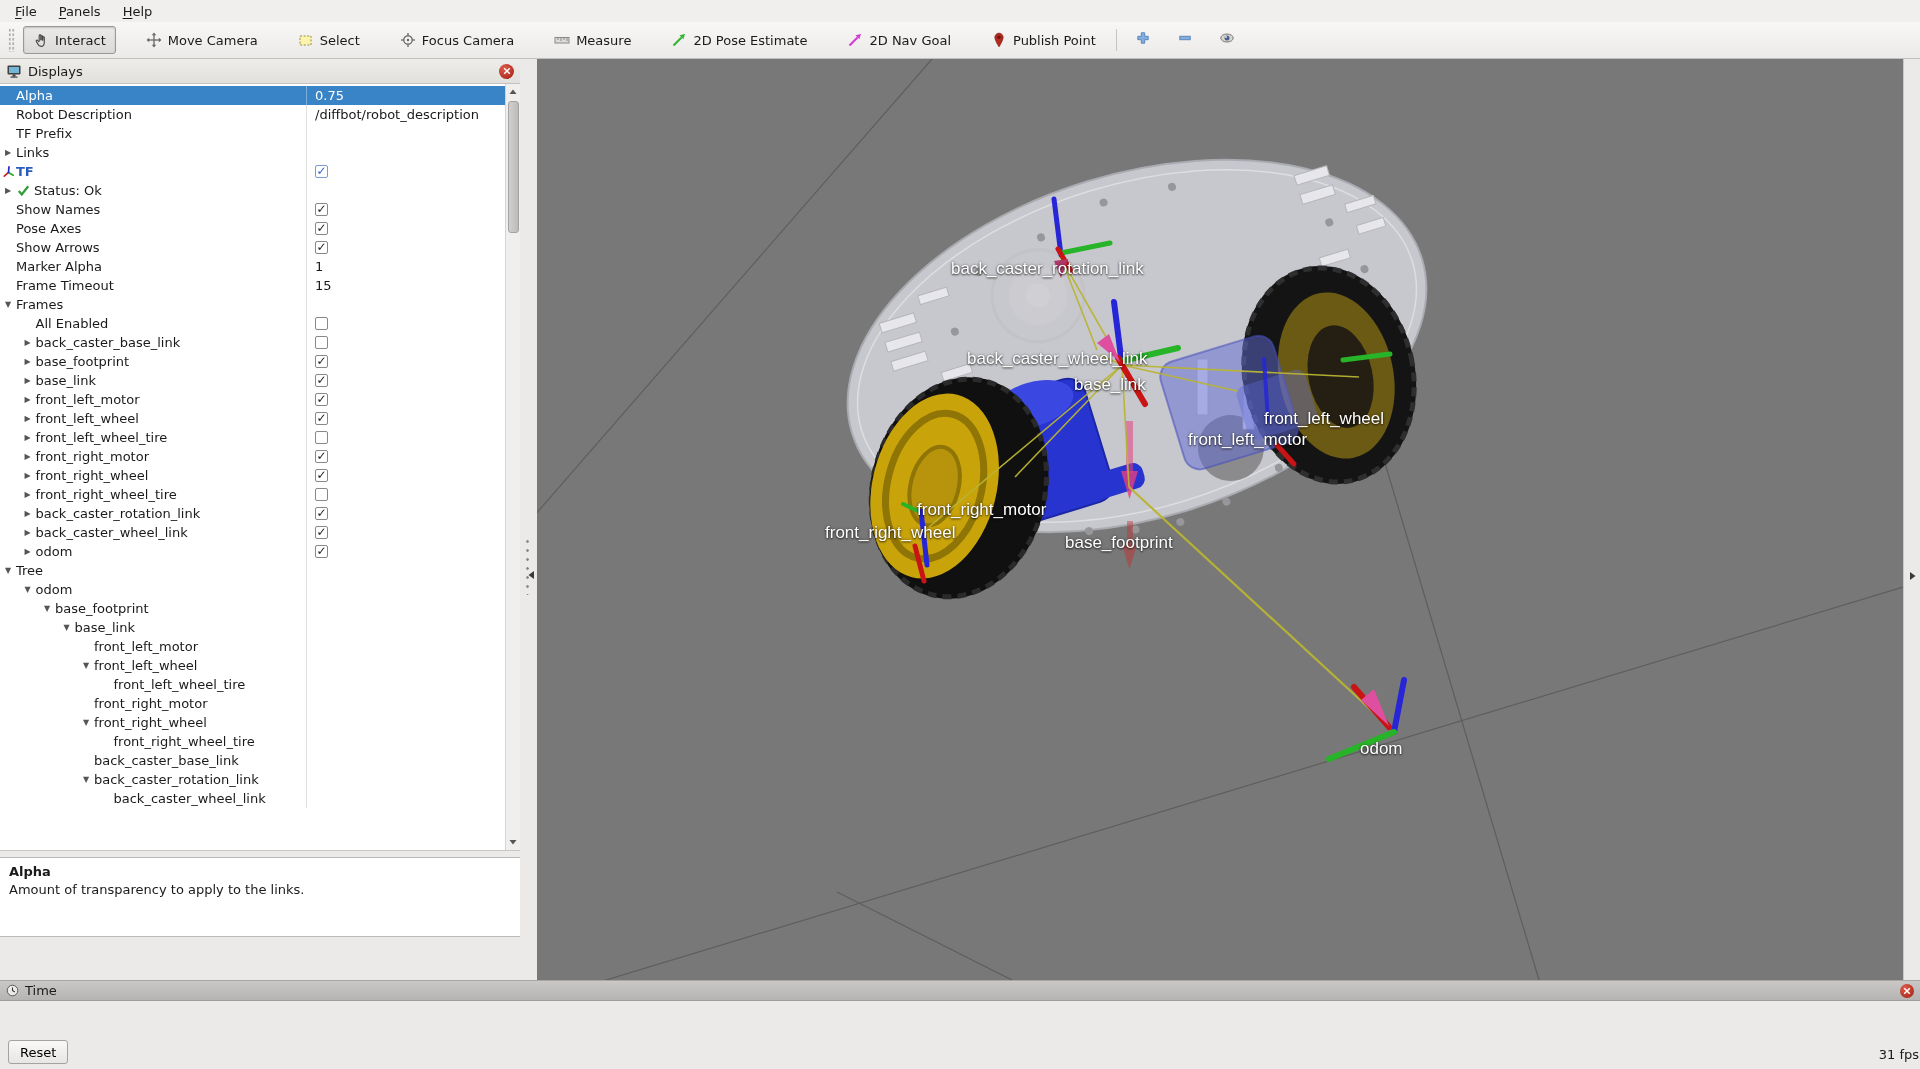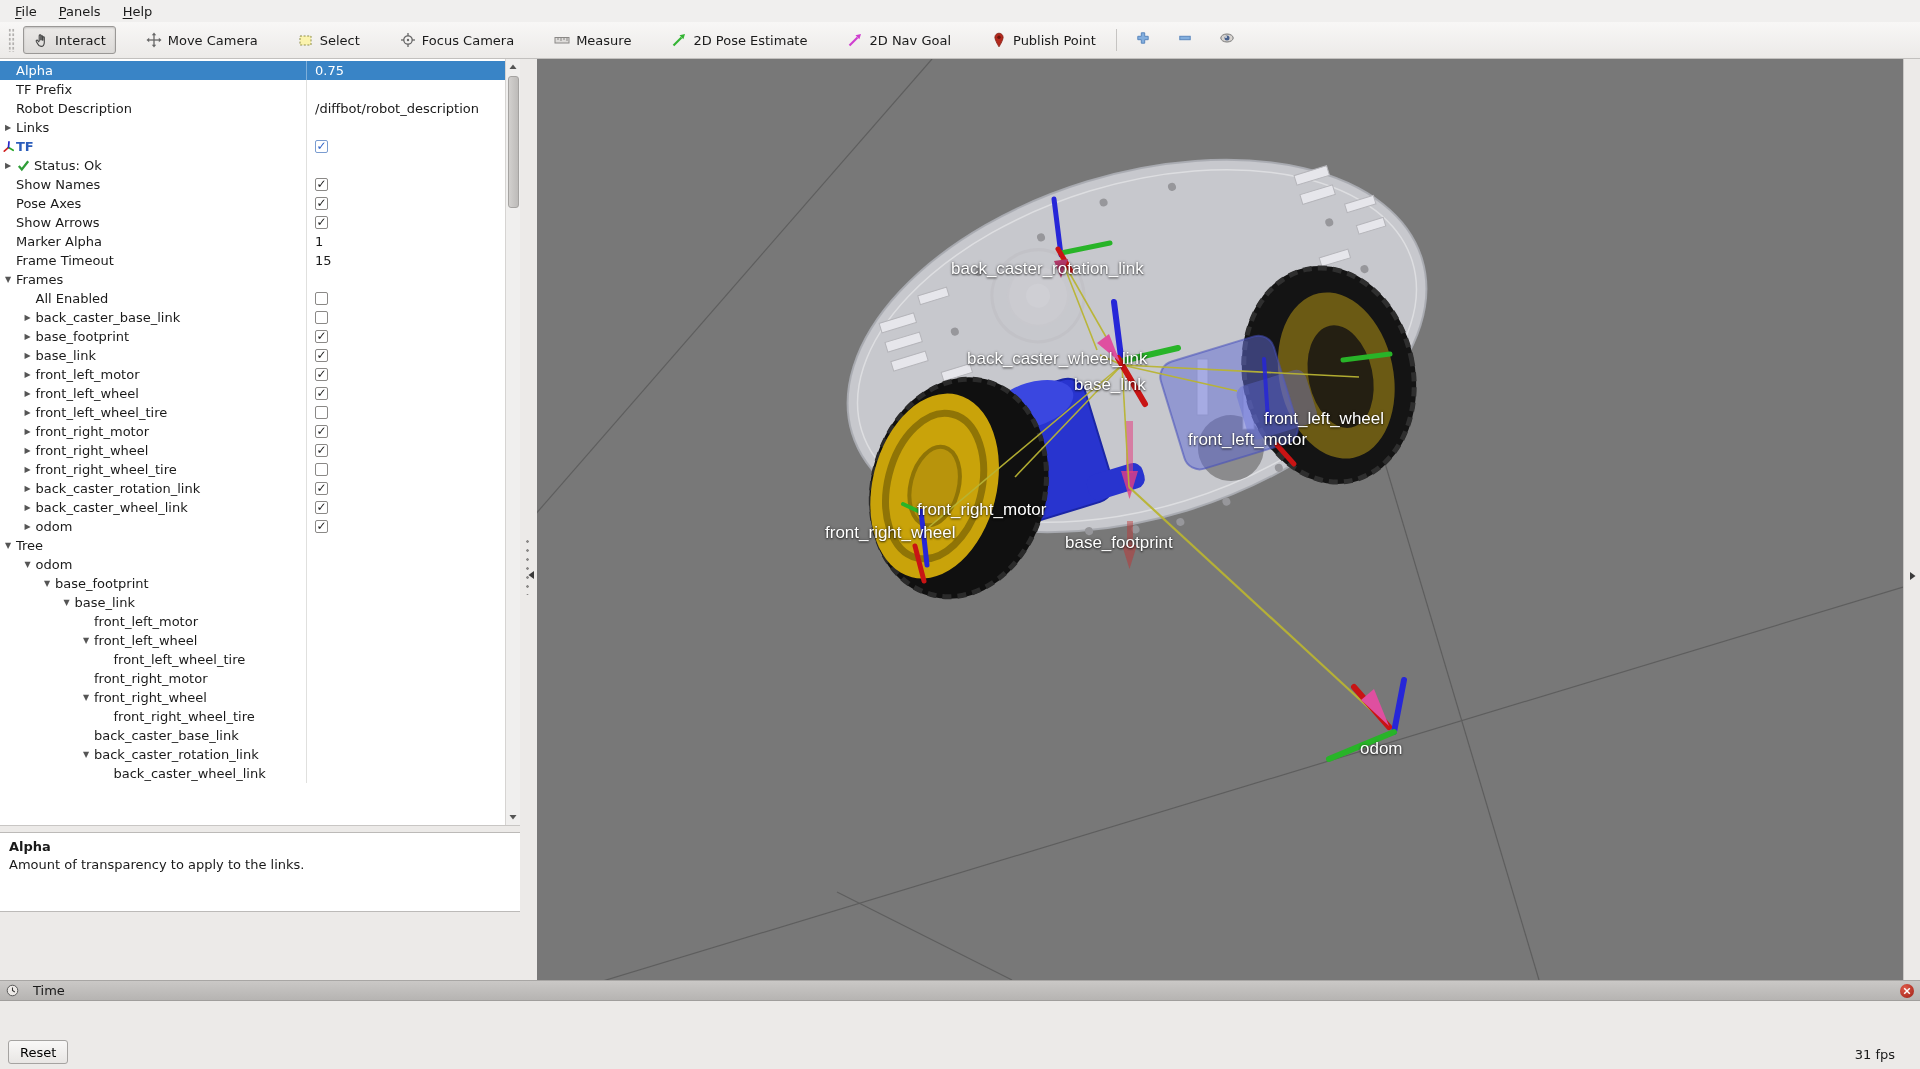--- a/index.html
+++ b/index.html
@@ -79,35 +79,35 @@
   #viewport svg.scene { position:absolute; left:0; top:0; }
   .vlabel { position:absolute; color:#fff; font-size:17px; white-space:nowrap; z-index:5;
     font-family:"Liberation Sans", sans-serif;
     text-shadow:0 1px 2px rgba(0,0,0,.7), 0 0 3px rgba(0,0,0,.45); }
 
   #right-strip { width:17px; position:relative; background:#eceae8; border-left:1px solid #cac8c6; }
   .rstrip-arrow { position:absolute; left:5px; top:507px; }
 
   
   #time-panel { height:89px; border-top:1px solid #a8a6a4; }
-  .time-title { height:20px; display:flex; align-items:center; gap:14px; padding:0 6px;
+  .time-title { height:20px; display:flex; align-items:center; gap:6px; padding:0 6px;
     font-size:13px; background:linear-gradient(#cac8c6,#b6b4b2); border-bottom:1px solid #a09e9c; }
   .time-title .close-btn { width:14px; height:14px; }
   .time-content { position:relative; height:68px; background:#eceae8; }
   .time-fields { position:absolute; left:10px; right:12px; top:7px; display:flex;
     align-items:center; gap:13px; font-size:13px; }
   .tf-group { display:flex; align-items:center; gap:9px; }
   .tinput { width:140px; height:25px; border:1px solid #989694; border-radius:2px; background:#fff;
     font-size:13px; padding:0 6px; font-family:"DejaVu Sans", sans-serif; color:#111; }
   .tinput.wide { width:147px; }
   .exp-group { margin-left:auto; display:flex; align-items:center; gap:7px; }
   .reset-btn { position:absolute; left:8px; bottom:5px; height:24px; padding:0 11px;
     border:1px solid #a5a3a1; border-radius:3px; background:linear-gradient(#f9f8f7,#e8e6e4);
     font-size:13px; font-family:"DejaVu Sans", sans-serif; }
-  .fps { position:absolute; right:25px; bottom:7px; font-size:13px; }
+  .fps { position:absolute; right:1px; bottom:7px; font-size:13px; }
 </style>
 </head>
 <body>
 
 <div id="menubar">
     <span class="menu-item"><u>F</u>ile</span>
     <span class="menu-item"><u>P</u>anels</span>
     <span class="menu-item"><u>H</u>elp</span>
   </div>
 
@@ -225,37 +225,56 @@
             <ellipse cx="8" cy="8" rx="6.2" ry="4" fill="#d8d4d0" stroke="#777" stroke-width="1"></ellipse>
             <circle cx="8" cy="8" r="2.5" fill="#49618c"></circle>
             <circle cx="7" cy="7" r="0.9" fill="#eee"></circle>
           </svg>
         </span></span>
     </span>
 </div>
 
 <div id="main">
   <div id="displays-dock">
+    <div class="panel-title">
+      <span class="ticon">
+        <svg viewBox="0 0 16 16" width="16" height="16">
+            <rect x="1.5" y="2.5" width="13" height="9" rx="1" fill="#3f3f3f"></rect>
+            <rect x="3" y="4" width="10" height="6" fill="#74b6d8"></rect>
+            <rect x="6.5" y="11.5" width="3" height="2" fill="#3f3f3f"></rect>
+            <rect x="4.5" y="13.5" width="7" height="1.2" fill="#3f3f3f"></rect>
+          </svg>
+      </span>
+      <span>Displays</span>
+      <span class="close-btn">
+        <svg viewBox="0 0 10 10" width="8" height="8">
+            <g stroke="#fff" stroke-width="1.8">
+              <line x1="1.5" y1="1.5" x2="8.5" y2="8.5"></line>
+              <line x1="8.5" y1="1.5" x2="1.5" y2="8.5"></line>
+            </g>
+          </svg>
+      </span>
+    </div>
 
     <div class="tree">
       <div class="rows" id="tree-rows">
           <div class="prow sel">
             <span class="sp" style="width:16px"></span>
             <span class="lbl">Alpha</span>
             <span class="val">0.75</span>
           </div>
           <div class="prow">
             <span class="sp" style="width:16px"></span>
-            <span class="lbl">TF Prefix</span>
-            <span class="val"></span>
-          </div>
-          <div class="prow">
-            <span class="sp" style="width:16px"></span>
             <span class="lbl">Robot Description</span>
             <span class="val">/diffbot/robot_description</span>
+          </div>
+          <div class="prow">
+            <span class="sp" style="width:16px"></span>
+            <span class="lbl">TF Prefix</span>
+            <span class="val"></span>
           </div>
           <div class="prow">
             <span class="sp" style="width:0px"></span>
             <span class="ex" style="font-size:8px;color:#555">▶</span>
             <span class="lbl">Links</span>
             <span class="val"></span>
           </div>
           <div class="prow tf-style">
             <span class="sp" style="width:0px"></span>
             <span class="ex">

